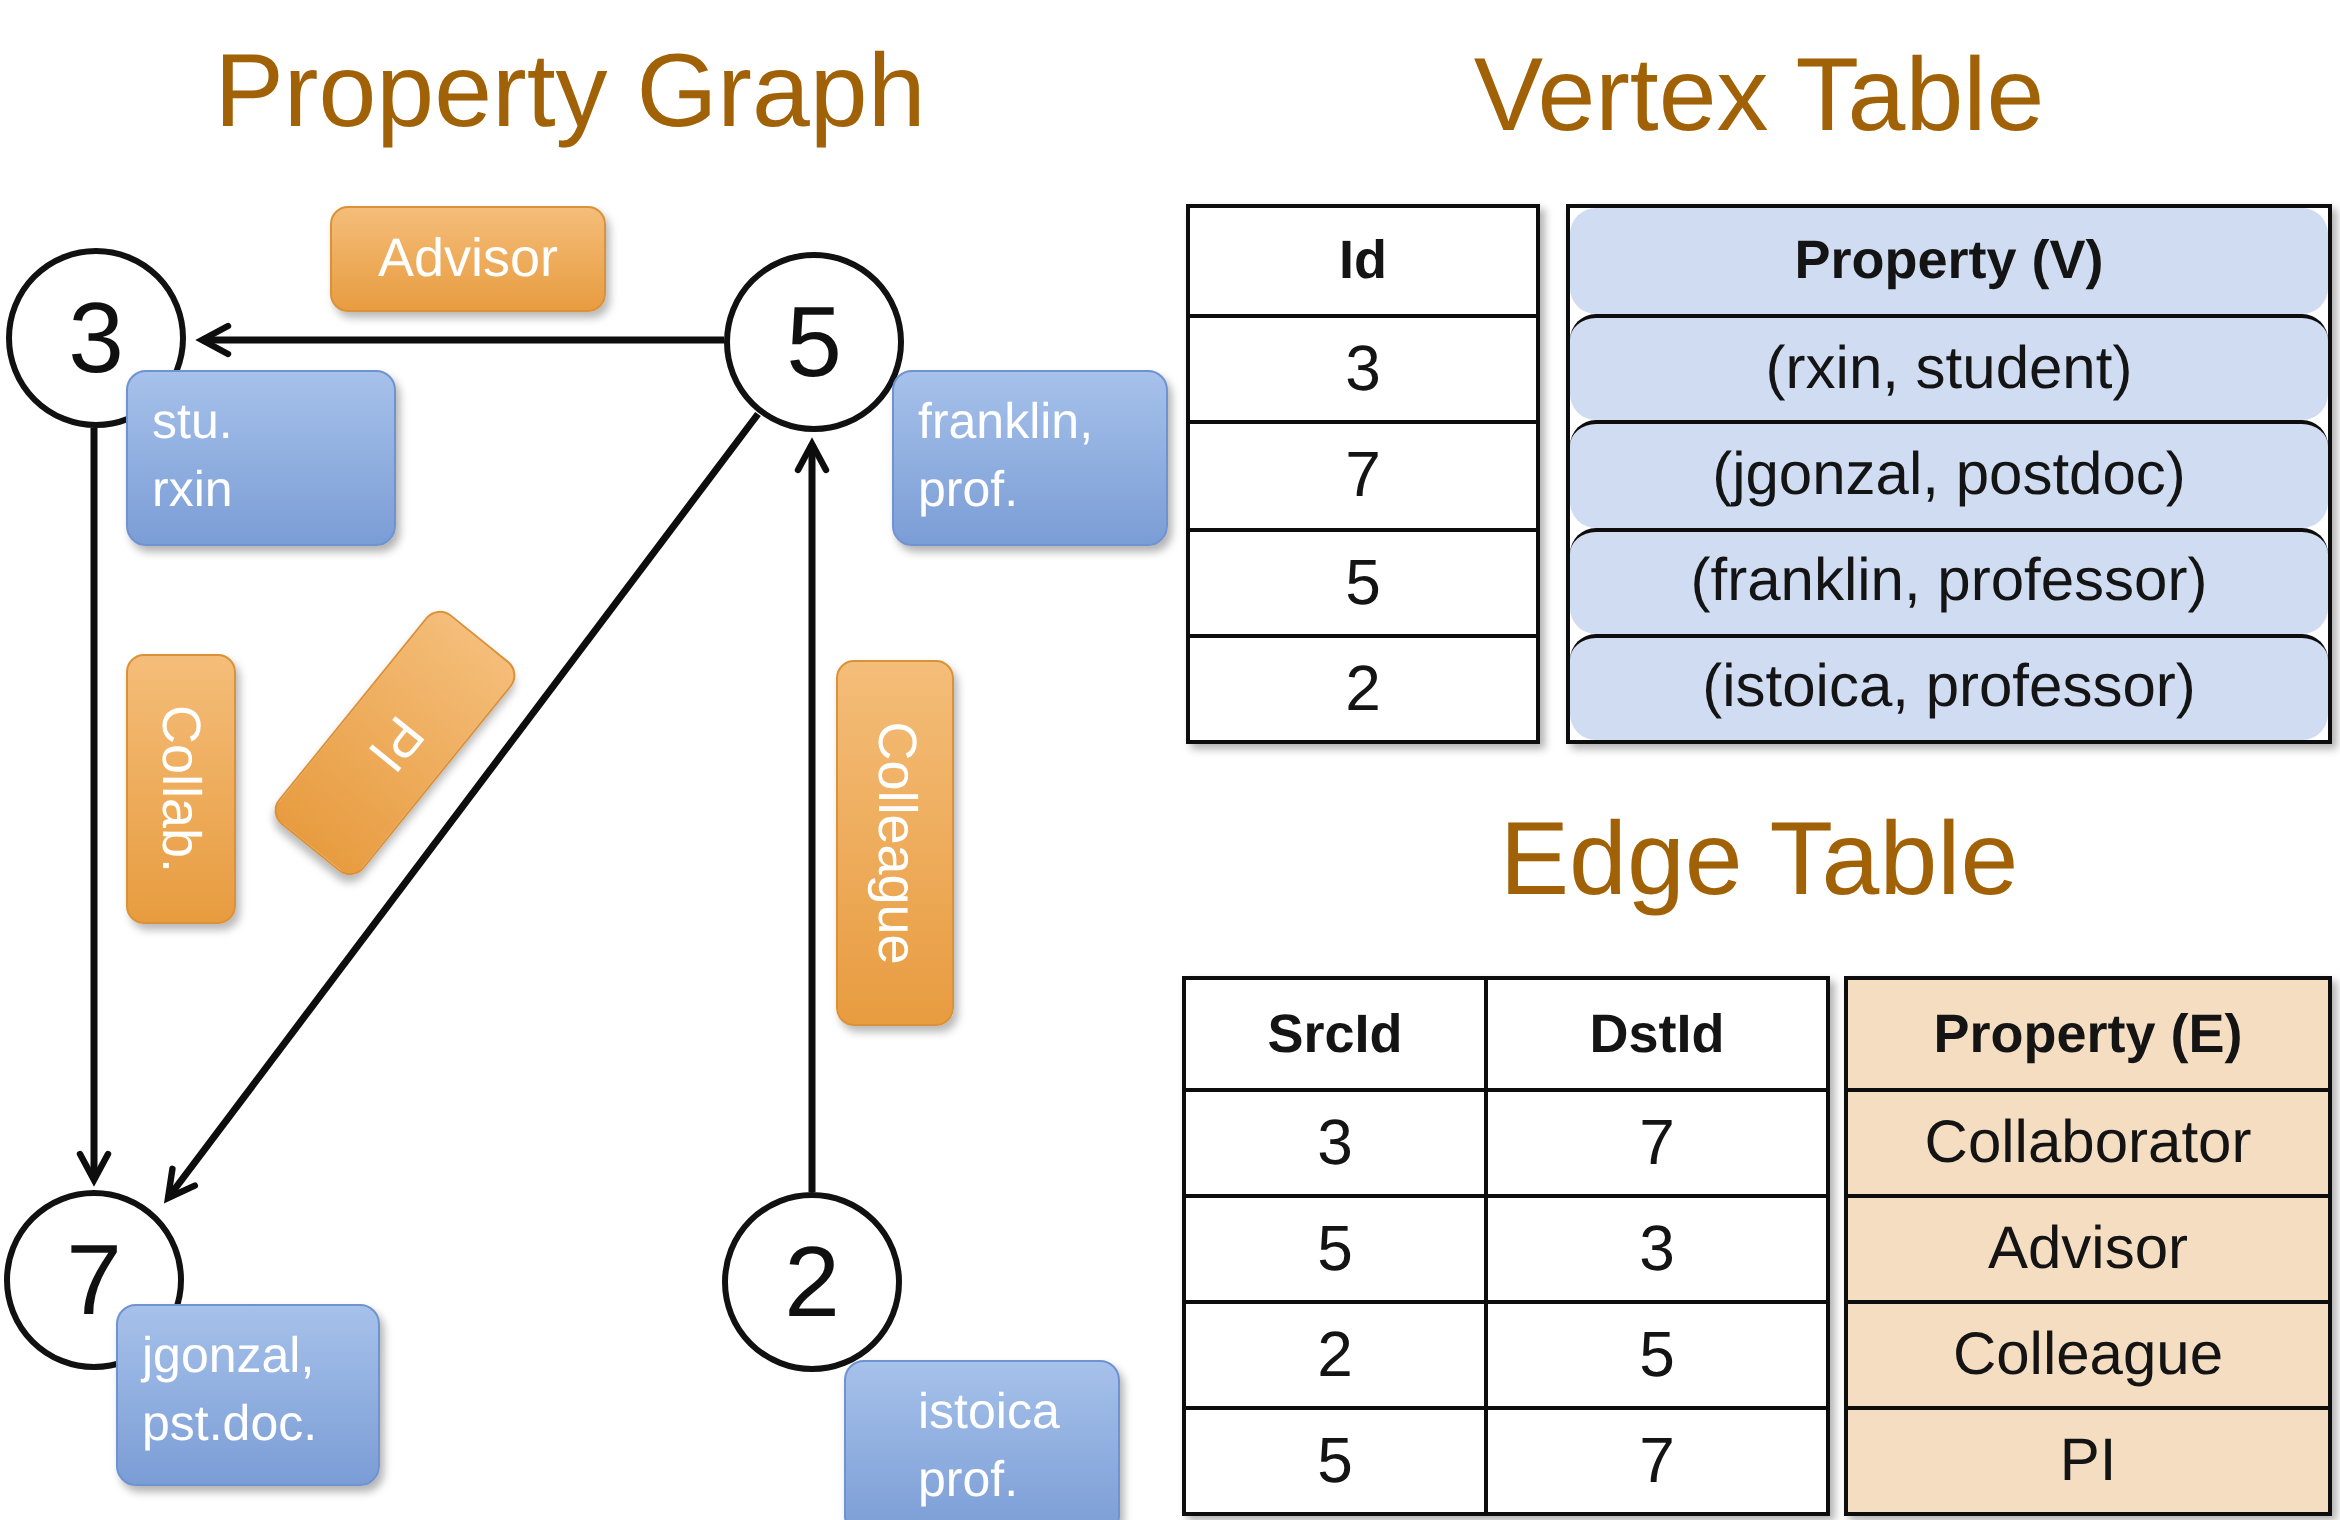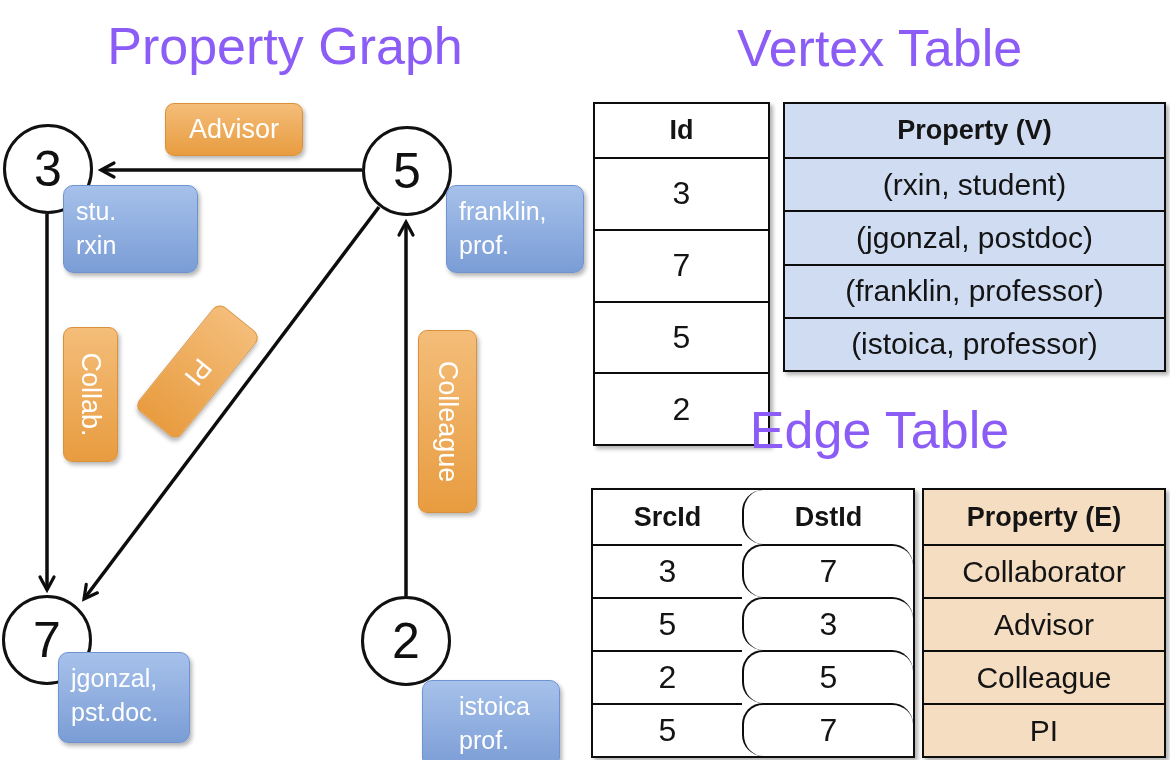--- a/index.html
+++ b/index.html
@@ -5,21 +5,21 @@
   html,body{margin:0;padding:0;background:#fff;}
   #canvas{
     position:relative;width:1170px;height:760px;background:#fff;overflow:hidden;
     font-family:"Liberation Sans",sans-serif;color:#141414;
     --orange-top:#f4bd79;--orange-bottom:#e89c40;--orange-border:#db9138;
     --blue-top:#a6c1ea;--blue-bottom:#7b9dd6;--blue-border:#6f92d0;
     --vertex-cell-fill:#cfdcf2;--edge-cell-fill:#f5ddc2;--line-color:#111111;
   }
   .title{
     position:absolute;text-align:center;font-size:52px;font-weight:300;
-    letter-spacing:0px;color:#8b5cf6;white-space:nowrap;
+    letter-spacing:0px;color:#a16207;white-space:nowrap;
   }
   
   .node{
     position:absolute;width:90px;height:90px;border-radius:50%;
     border:3.5px solid var(--line-color);background:#fff;box-sizing:border-box;
     display:flex;align-items:center;justify-content:center;
     font-size:50px;font-weight:300;color:#101010;z-index:3;
   }
   .pbox{
     position:absolute;border-radius:10px;z-index:4;box-sizing:border-box;
@@ -45,23 +45,23 @@
     display:grid;box-shadow:2.5px 2.5px 4px rgba(0,0,0,0.30);background:#fff;
   }
   .tcell{
     display:flex;align-items:center;justify-content:center;
     border-top:2px solid #0d0d0d;box-sizing:border-box;
     font-size:30px;font-weight:300;white-space:nowrap;
   }
   .tcell.first{border-top:none;}
   .tcell.hdr{font-weight:700;font-size:27px;}
   .tcell.num{font-size:32px;}
-  .tcell.vfill{background:var(--vertex-cell-fill);}
+  .tcell.vfill{background:var(--vertex-cell-fill);border-radius:13px;}
   .tcell.efill{background:var(--edge-cell-fill);}
-  .tcell.divl{border-left:2px solid #0d0d0d;border-radius:21px;}
+  .tcell.divl{border-left:2px solid #0d0d0d;}
 </style>
 </head>
 <body>
 
 <div id="canvas" style="--orange-top: #f4bd79; --orange-bottom: #e89c40; --orange-border: #db9138; --blue-top: #a6c1ea; --blue-bottom: #7b9dd6; --blue-border: #6f92d0; --vertex-cell-fill: #cfdcf2; --edge-cell-fill: #f5ddc2; --line-color: #111111;">
 
   <div class="title" style="left:35px;top:16px;width:500px;">Property Graph</div>
 
   <svg id="edge-svg" viewBox="0 0 585 760" xmlns="http://www.w3.org/2000/svg" aria-hidden="true">
     <defs>
@@ -113,21 +113,21 @@
   </div>
   <div class="ebox" style="left:170px;top:304px;width:55px;height:135px;transform:rotate(39deg);">
     <span class="vtext">PI</span>
   </div>
   <div class="ebox" style="left:418px;top:330px;width:59px;height:183px;">
     <span class="vtext">Colleague</span>
   </div>
 
   <div class="title" style="left:593px;top:18px;width:573px;">Vertex Table</div>
 
-  <div class="tblock" style="left:593px;top:102px;width:177px;height:344px;grid-template-rows:53px repeat(4,1fr);">
+  <div class="tblock" style="left:593px;top:102px;width:177px;height:270px;grid-template-rows:53px repeat(4,1fr);">
     <div class="tcell hdr first">Id</div>
     <div class="tcell num">3</div>
     <div class="tcell num">7</div>
     <div class="tcell num">5</div>
     <div class="tcell num">2</div>
   </div>
 
   <div class="tblock" style="left:783px;top:102px;width:383px;height:270px;grid-template-rows:53px repeat(4,1fr);">
     <div class="tcell hdr vfill first">Property (V)</div>
     <div class="tcell vfill">(rxin, student)</div>

